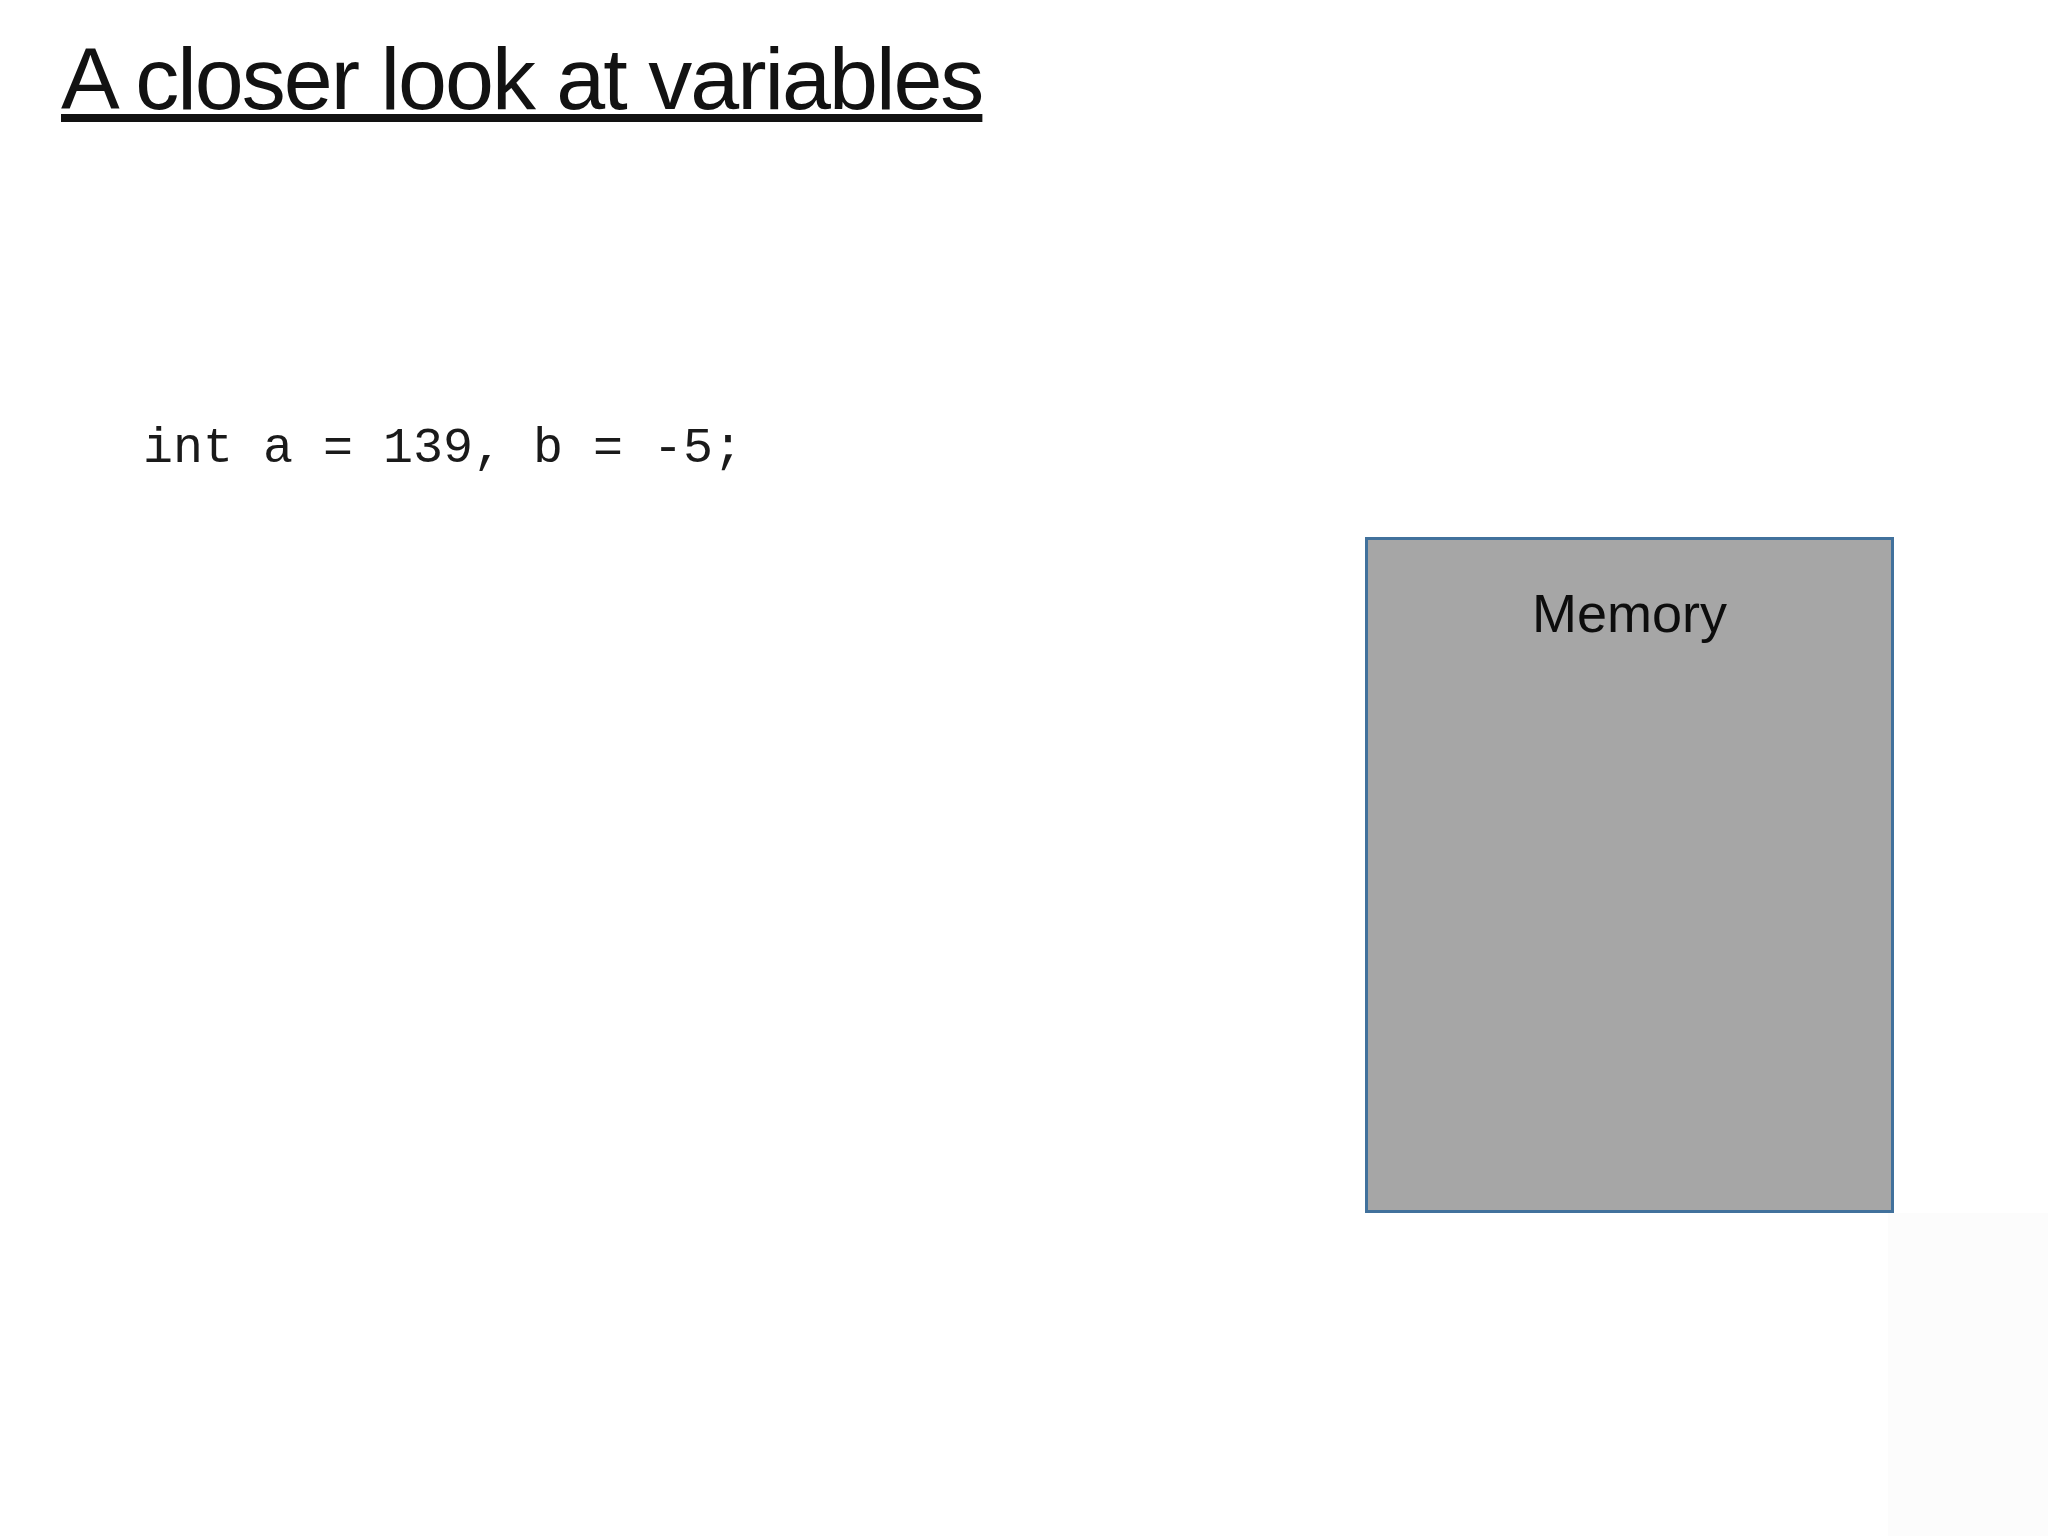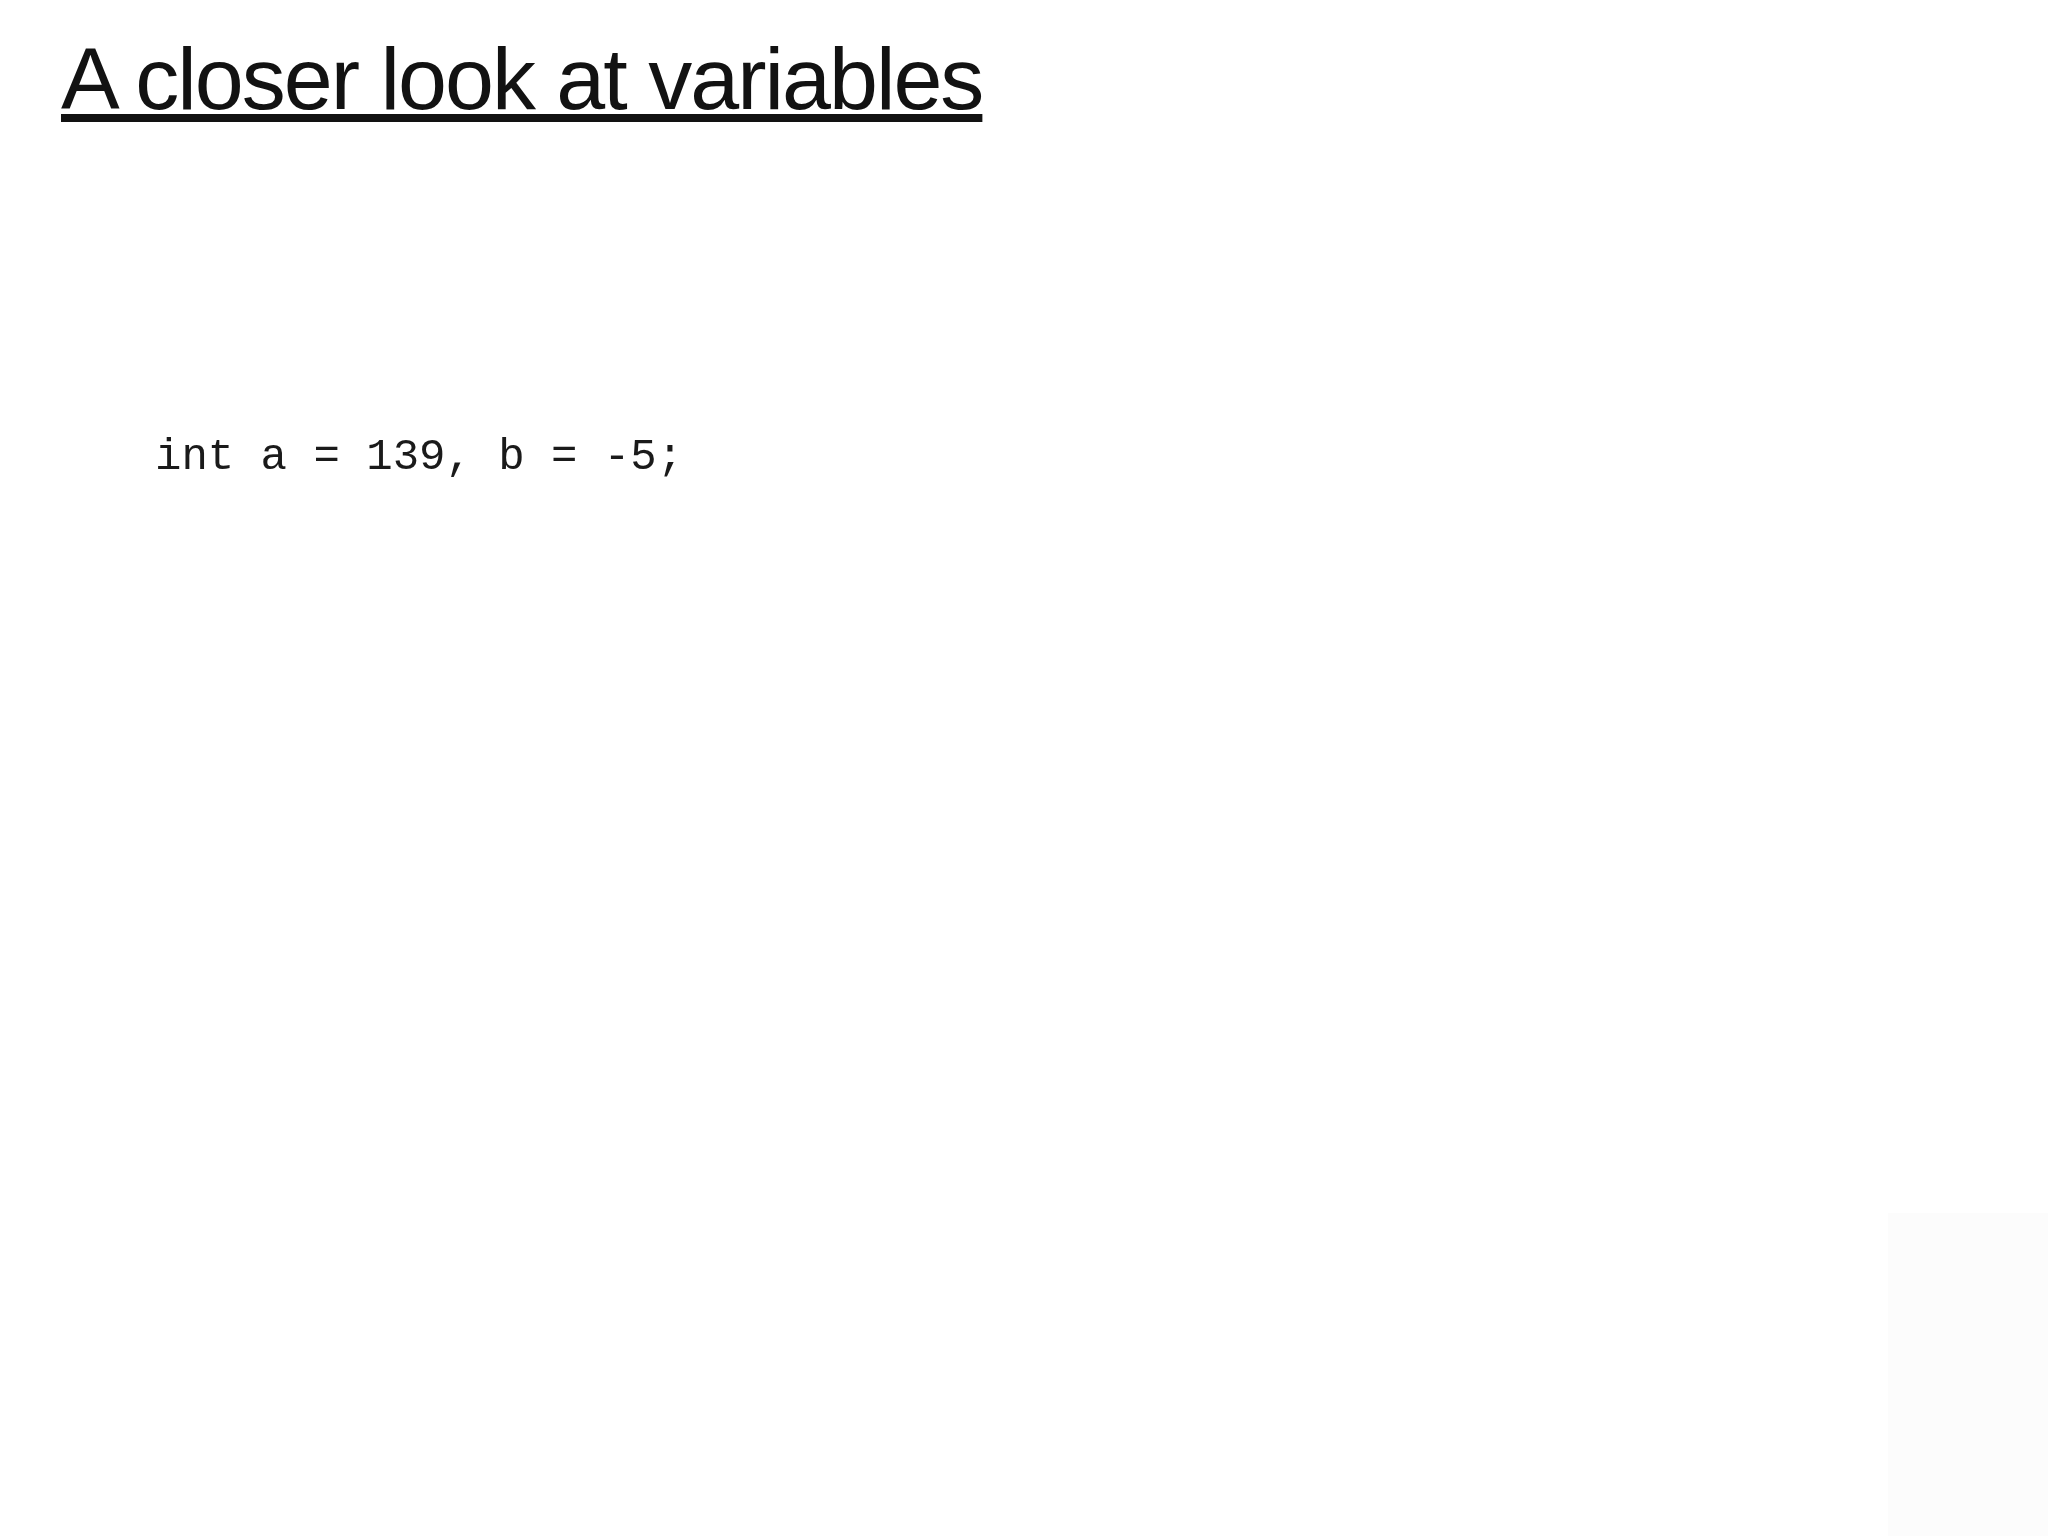--- a/index.html
+++ b/index.html
@@ -25,23 +25,23 @@
     font-size: 88px;
     letter-spacing: -2px;
     color: #121212;
     white-space: nowrap;
     text-decoration: underline;
   }
   .code-line {
     position: absolute;
     left: 143px;
     top: 420px;
-    margin: 12px;
+    margin: 0;
     font-family: "Liberation Mono", monospace;
-    font-size: 44px;
+    font-size: 50px;
     line-height: 1.15;
     color: #1a1a1a;
     white-space: pre;
     letter-spacing: 0px;
   }
   .memory-box {
     position: absolute;
     left: 1365px;
     top: 537px;
     width: 529px;
@@ -69,16 +69,19 @@
 </style>
 </head>
 <body>
 
 <div class="slide">
 
   <h1 class="slide-title">A closer look at variables</h1>
 
   <pre class="code-line">int a = 139, b = -5;</pre>
 
+  <div class="memory-box">
+    <span class="memory-label">Memory</span>
+  </div>
 
   <div class="faint-corner-region"></div>
 
 </div>
 
 </body></html>

